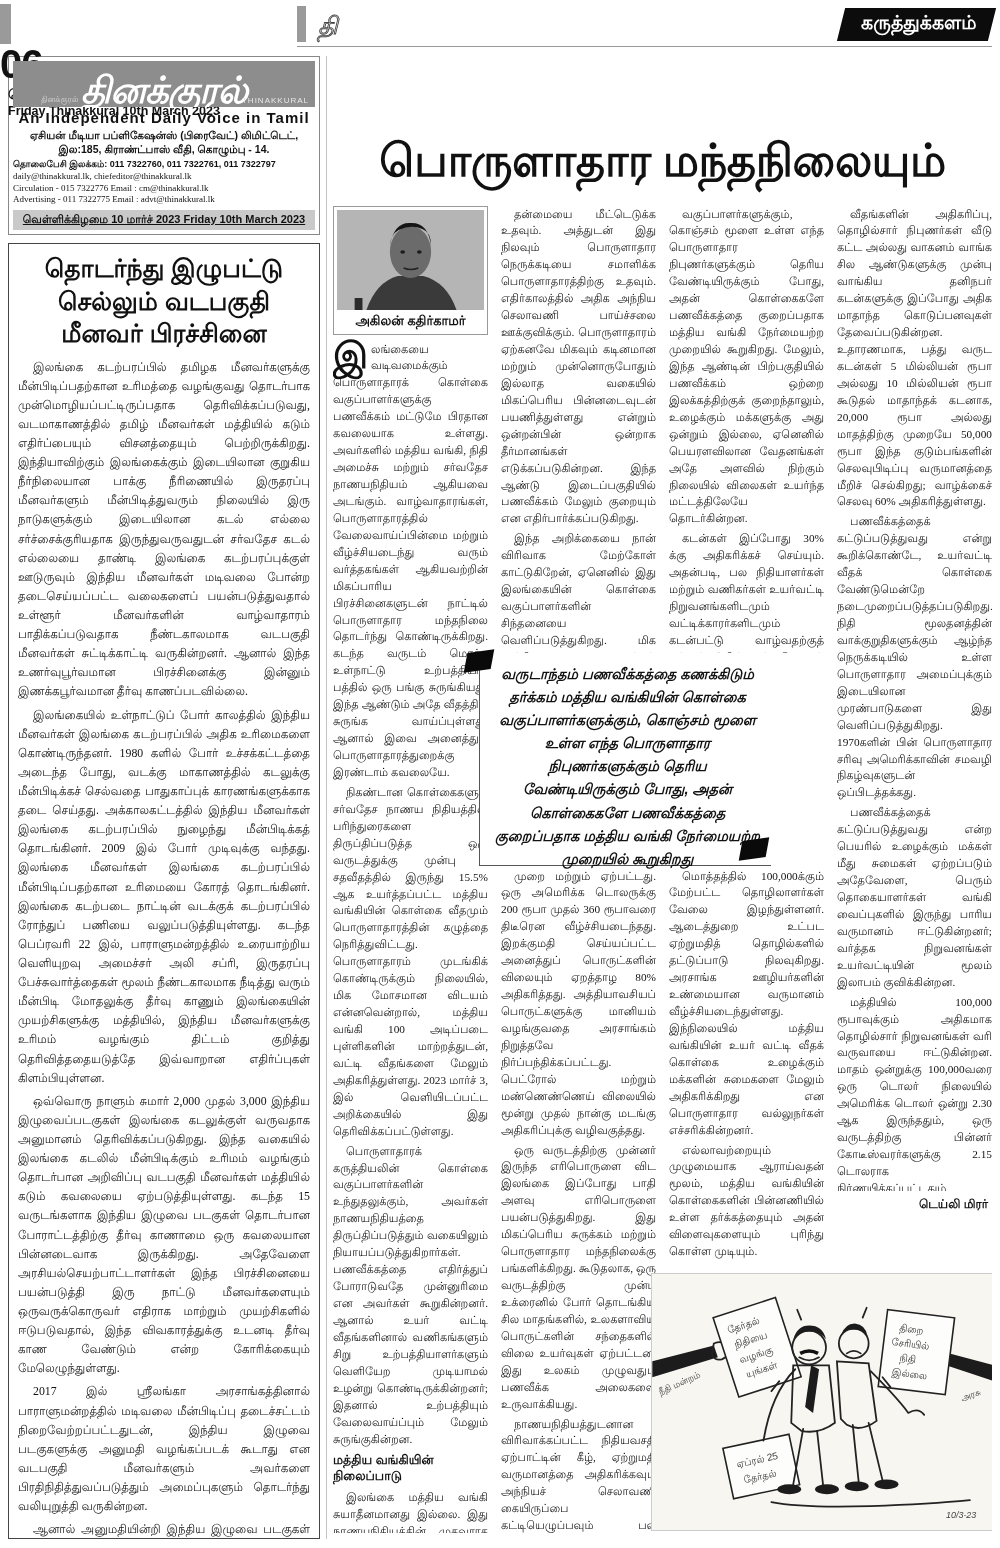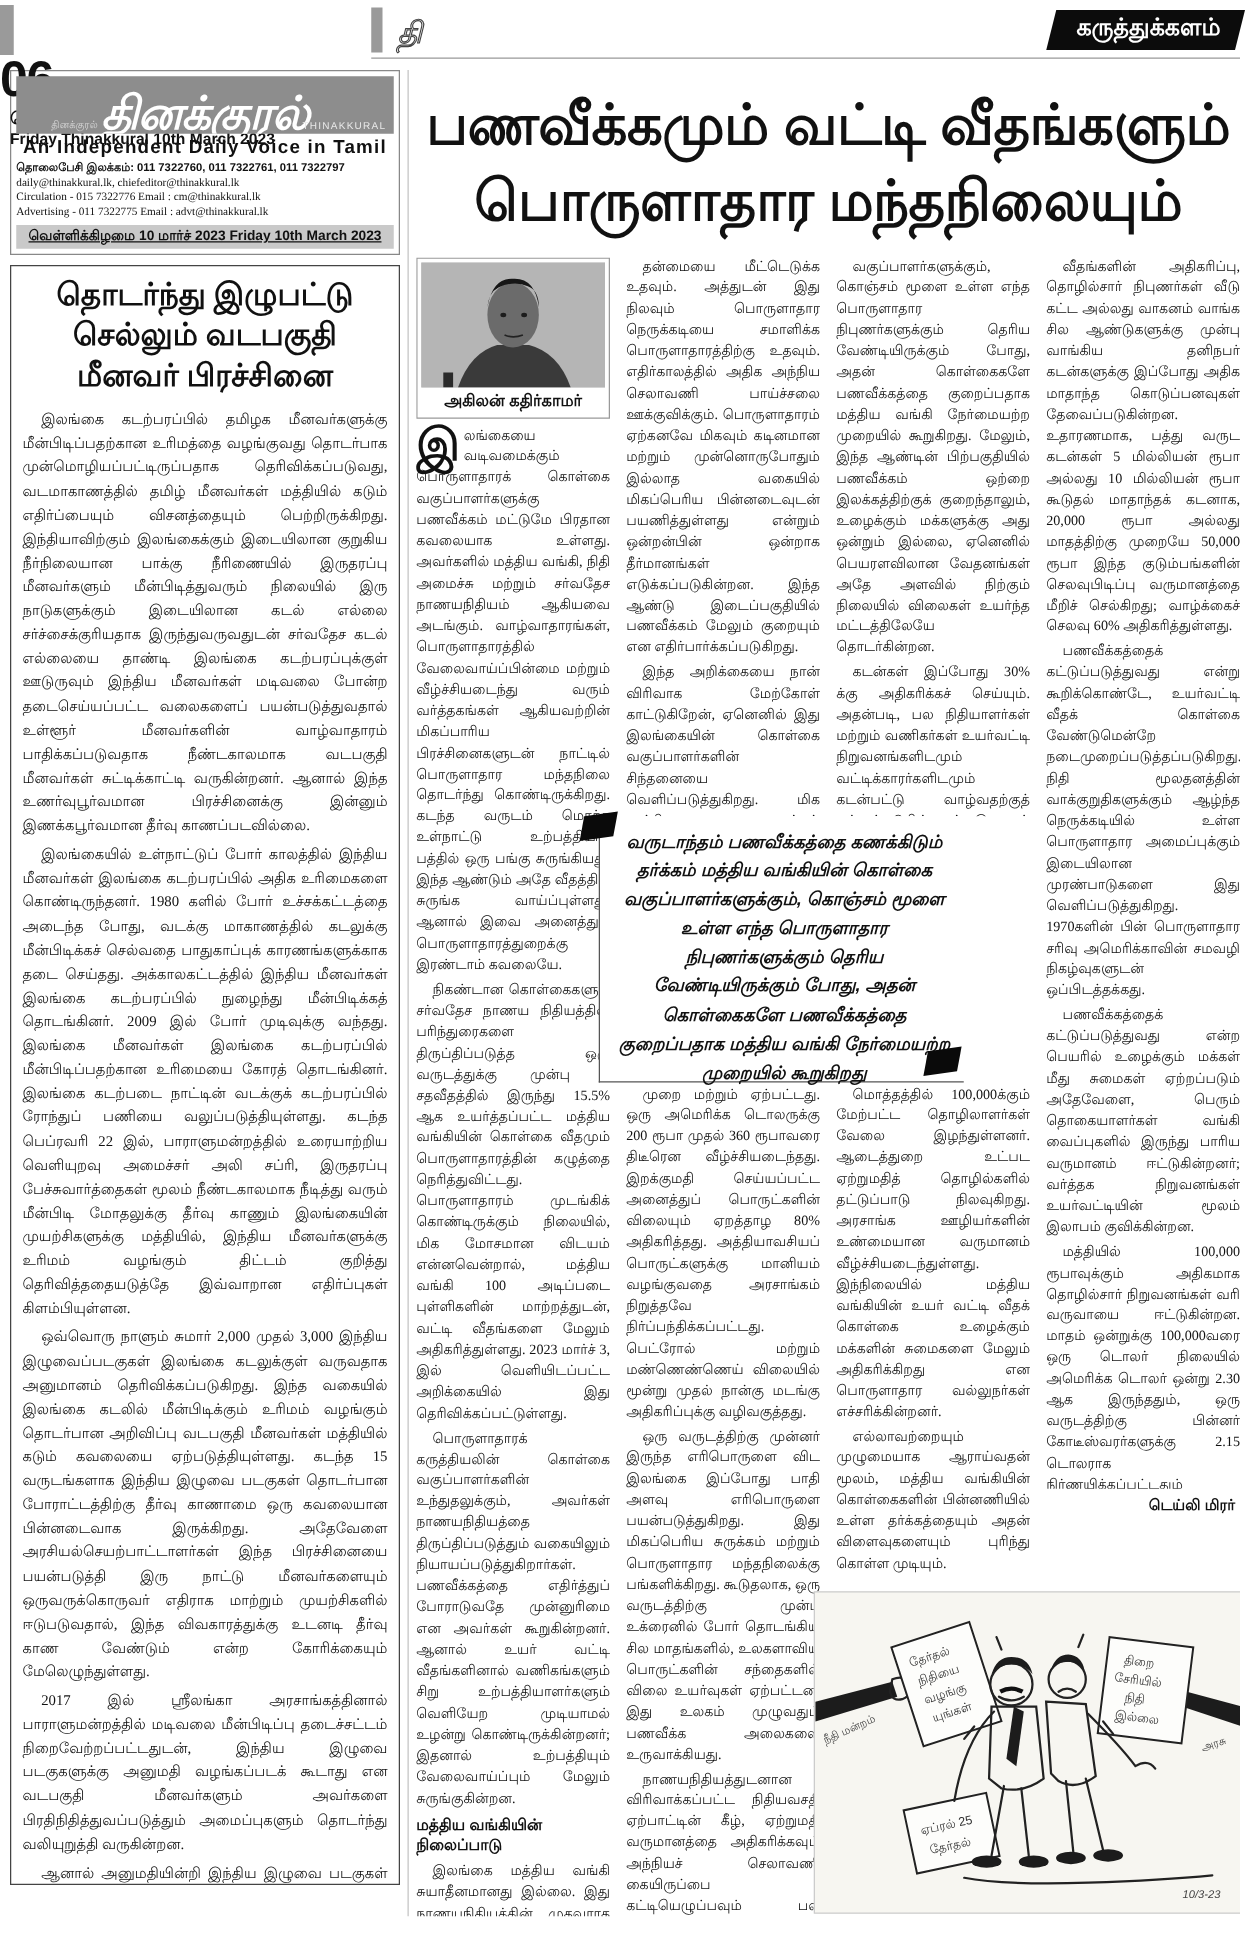--- a/index.html
+++ b/index.html
@@ -36,21 +36,21 @@
   .mh-logo-en { position:absolute; right:6px; bottom:2px; color:#e8e8e8; font-size:8px; letter-spacing:1px; }
   .mh-tagline { font-weight:bold; font-size:15px; text-align:center; letter-spacing:1px; margin-top:2px; }
   .mh-addr { font-size:10.5px; font-weight:bold; text-align:center; line-height:1.35; margin-top:2px; }
   .mh-contact { font-size:9px; line-height:1.3; margin-top:3px; font-family:"Liberation Serif", serif; }
   .mh-contact .b { font-weight:bold; font-family:"Liberation Sans", sans-serif; }
   .mh-datebar { background:#c9c9c9; text-align:center; font-weight:bold; font-size:11px;
     padding:3px 0; margin-top:4px;text-decoration:underline; }
 
   
   .left-article { border:1.5px solid #444; margin-top:8px; padding:8px 9px; height:1296px; overflow:hidden; }
-  .la-headline { font-size:25px; font-weight:bold; text-align:center; line-height:1.3; margin-bottom:8px;font-family:Liberation Serif, serif; }
+  .la-headline { font-size:25px; font-weight:bold; text-align:center; line-height:1.3; margin-bottom:8px; }
   .la-body .para { font-size:11.8px; line-height:1.62; text-align:justify; text-indent:15px;
     font-family:"Liberation Serif", serif; margin-bottom:4px; }
 
   
   .main-headline { text-align:center; font-weight:bold; font-size:45px; line-height:1.35;
     letter-spacing:-0.5px; margin:14px 0 14px 0; }
 
   
   .columns { position:relative; display:flex; gap:13px; height:1327px; overflow:hidden; }
   .col { flex:1; min-width:0; }
@@ -119,20 +119,24 @@
 
     <div class="left-col">
 
       <div class="masthead">
         <div class="mh-logo">
           <div class="mh-logo-main">தினக்குரல்</div>
           <div class="mh-logo-sub">தினக்குரல்</div>
           <div class="mh-logo-en">THINAKKURAL</div>
         </div>
         <div class="mh-tagline">An Independent Daily Voice in Tamil</div>
+        <div class="mh-addr">
+          <div>ஏசியன் மீடியா பப்ளிகேஷன்ஸ் (பிரைவேட்) லிமிட்டெட்,</div>
+          <div>இல:185, கிராண்ட்பாஸ் வீதி, கொழும்பு - 14.</div>
+        </div>
         <div class="mh-contact">
           <div class="b">தொலைபேசி இலக்கம்: 011 7322760, 011 7322761, 011 7322797</div>
           <div>daily@thinakkural.lk, chiefeditor@thinakkural.lk</div>
           <div>Circulation - 015 7322776  Email : cm@thinakkural.lk</div>
           <div>Advertising - 011 7322775 Email : advt@thinakkural.lk</div>
         </div>
         <div class="mh-datebar">வெள்ளிக்கிழமை 10 மார்ச் 2023 Friday 10th March 2023</div>
       </div>
 
       <div class="left-article">
@@ -142,21 +146,21 @@
             <p class="para">இலங்கையில் உள்நாட்டுப் போர் காலத்தில் இந்திய மீனவர்கள் இலங்கை கடற்பரப்பில் அதிக உரிமைகளை கொண்டிருந்தனர். 1980 களில் போர் உச்சக்கட்டத்தை அடைந்த போது, வடக்கு மாகாணத்தில் கடலுக்கு மீன்பிடிக்கச் செல்வதை பாதுகாப்புக் காரணங்களுக்காக தடை செய்தது. அக்காலகட்டத்தில் இந்திய மீனவர்கள் இலங்கை கடற்பரப்பில் நுழைந்து மீன்பிடிக்கத் தொடங்கினர். 2009 இல் போர் முடிவுக்கு வந்தது. இலங்கை மீனவர்கள் இலங்கை கடற்பரப்பில் மீன்பிடிப்பதற்கான உரிமையை கோரத் தொடங்கினர். இலங்கை கடற்படை நாட்டின் வடக்குக் கடற்பரப்பில் ரோந்துப் பணியை வலுப்படுத்தியுள்ளது. கடந்த பெப்ரவரி 22 இல், பாராளுமன்றத்தில் உரையாற்றிய வெளியுறவு அமைச்சர் அலி சப்ரி, இருதரப்பு பேச்சுவார்த்தைகள் மூலம் நீண்டகாலமாக நீடித்து வரும் மீன்பிடி மோதலுக்கு தீர்வு காணும் இலங்கையின் முயற்சிகளுக்கு மத்தியில், இந்திய மீனவர்களுக்கு உரிமம் வழங்கும் திட்டம் குறித்து தெரிவித்ததையடுத்தே இவ்வாறான எதிர்ப்புகள் கிளம்பியுள்ளன.</p>
             <p class="para">ஒவ்வொரு நாளும் சுமார் 2,000 முதல் 3,000 இந்திய இழுவைப்படகுகள் இலங்கை கடலுக்குள் வருவதாக அனுமானம் தெரிவிக்கப்படுகிறது. இந்த வகையில் இலங்கை கடலில் மீன்பிடிக்கும் உரிமம் வழங்கும் தொடர்பான அறிவிப்பு வடபகுதி மீனவர்கள் மத்தியில் கடும் கவலையை ஏற்படுத்தியுள்ளது. கடந்த 15 வருடங்களாக இந்திய இழுவை படகுகள் தொடர்பான போராட்டத்திற்கு தீர்வு காணாமை ஒரு கவலையான பின்னடைவாக இருக்கிறது. அதேவேளை அரசியல்செயற்பாட்டாளர்கள் இந்த பிரச்சினையை பயன்படுத்தி இரு நாட்டு மீனவர்களையும் ஒருவருக்கொருவர் எதிராக மாற்றும் முயற்சிகளில் ஈடுபடுவதால், இந்த விவகாரத்துக்கு உடனடி தீர்வு காண வேண்டும் என்ற கோரிக்கையும் மேலெழுந்துள்ளது.</p>
             <p class="para">2017 இல் ஸ்ரீலங்கா அரசாங்கத்தினால் பாராளுமன்றத்தில் மடிவலை மீன்பிடிப்பு தடைச்சட்டம் நிறைவேற்றப்பட்டதுடன், இந்திய இழுவை படகுகளுக்கு அனுமதி வழங்கப்படக் கூடாது என வடபகுதி மீனவர்களும் அவர்களை பிரதிநிதித்துவப்படுத்தும் அமைப்புகளும் தொடர்ந்து வலியுறுத்தி வருகின்றன.</p>
             <p class="para">ஆனால் அனுமதியின்றி இந்திய இழுவை படகுகள் இலங்கை கடற்பரப்பில் நுழைந்து வருடம் முழுவதும் மீன்பிடித்து வரும் நிலையில் உரிமம் வழங்கும் பிரச்சினையை மேலும் மோசமாக்கும் என சுட்டிக்காட்டப்படுகிறது. இலங்கை, இந்திய மீனவர்களை பாதித்துள்ள இருதரப்பு மோதல்கள் இருக்கின்ற உறவுகளில் நெருடலான பிரச்சினையாக இருந்து வருகிறது. பாக்கு நீரிணையில் இருக்கும் உள்ள மீனவர்களின் பிரதிநிதிகளுக்கு இடையிலான கலந்துரையாடல்கள் பல சுற்றுப் பேச்சுவார்த்தைகளை நடத்தியும் இதுவரை தீர்வு எட்டப்படவில்லை.</p>
           </div>
       </div>
     </div>
 
     <div class="right-col">
       <h1 class="main-headline">
-        <span>பணவீக்கமும் வட்டி வீதங்களும்</span><br>
+        <br>
         <span>பொருளாதார மந்தநிலையும்</span>
       </h1>
 
       <div class="columns">
 
         <div class="col">
           <div class="photo-box">
             <svg class="photo-img" viewBox="0 0 150 100" preserveAspectRatio="none">
               <rect width="150" height="100" fill="#bdbdbd"></rect>
               <rect x="0" y="0" width="150" height="100" fill="#adadad" opacity="0.5"></rect>

